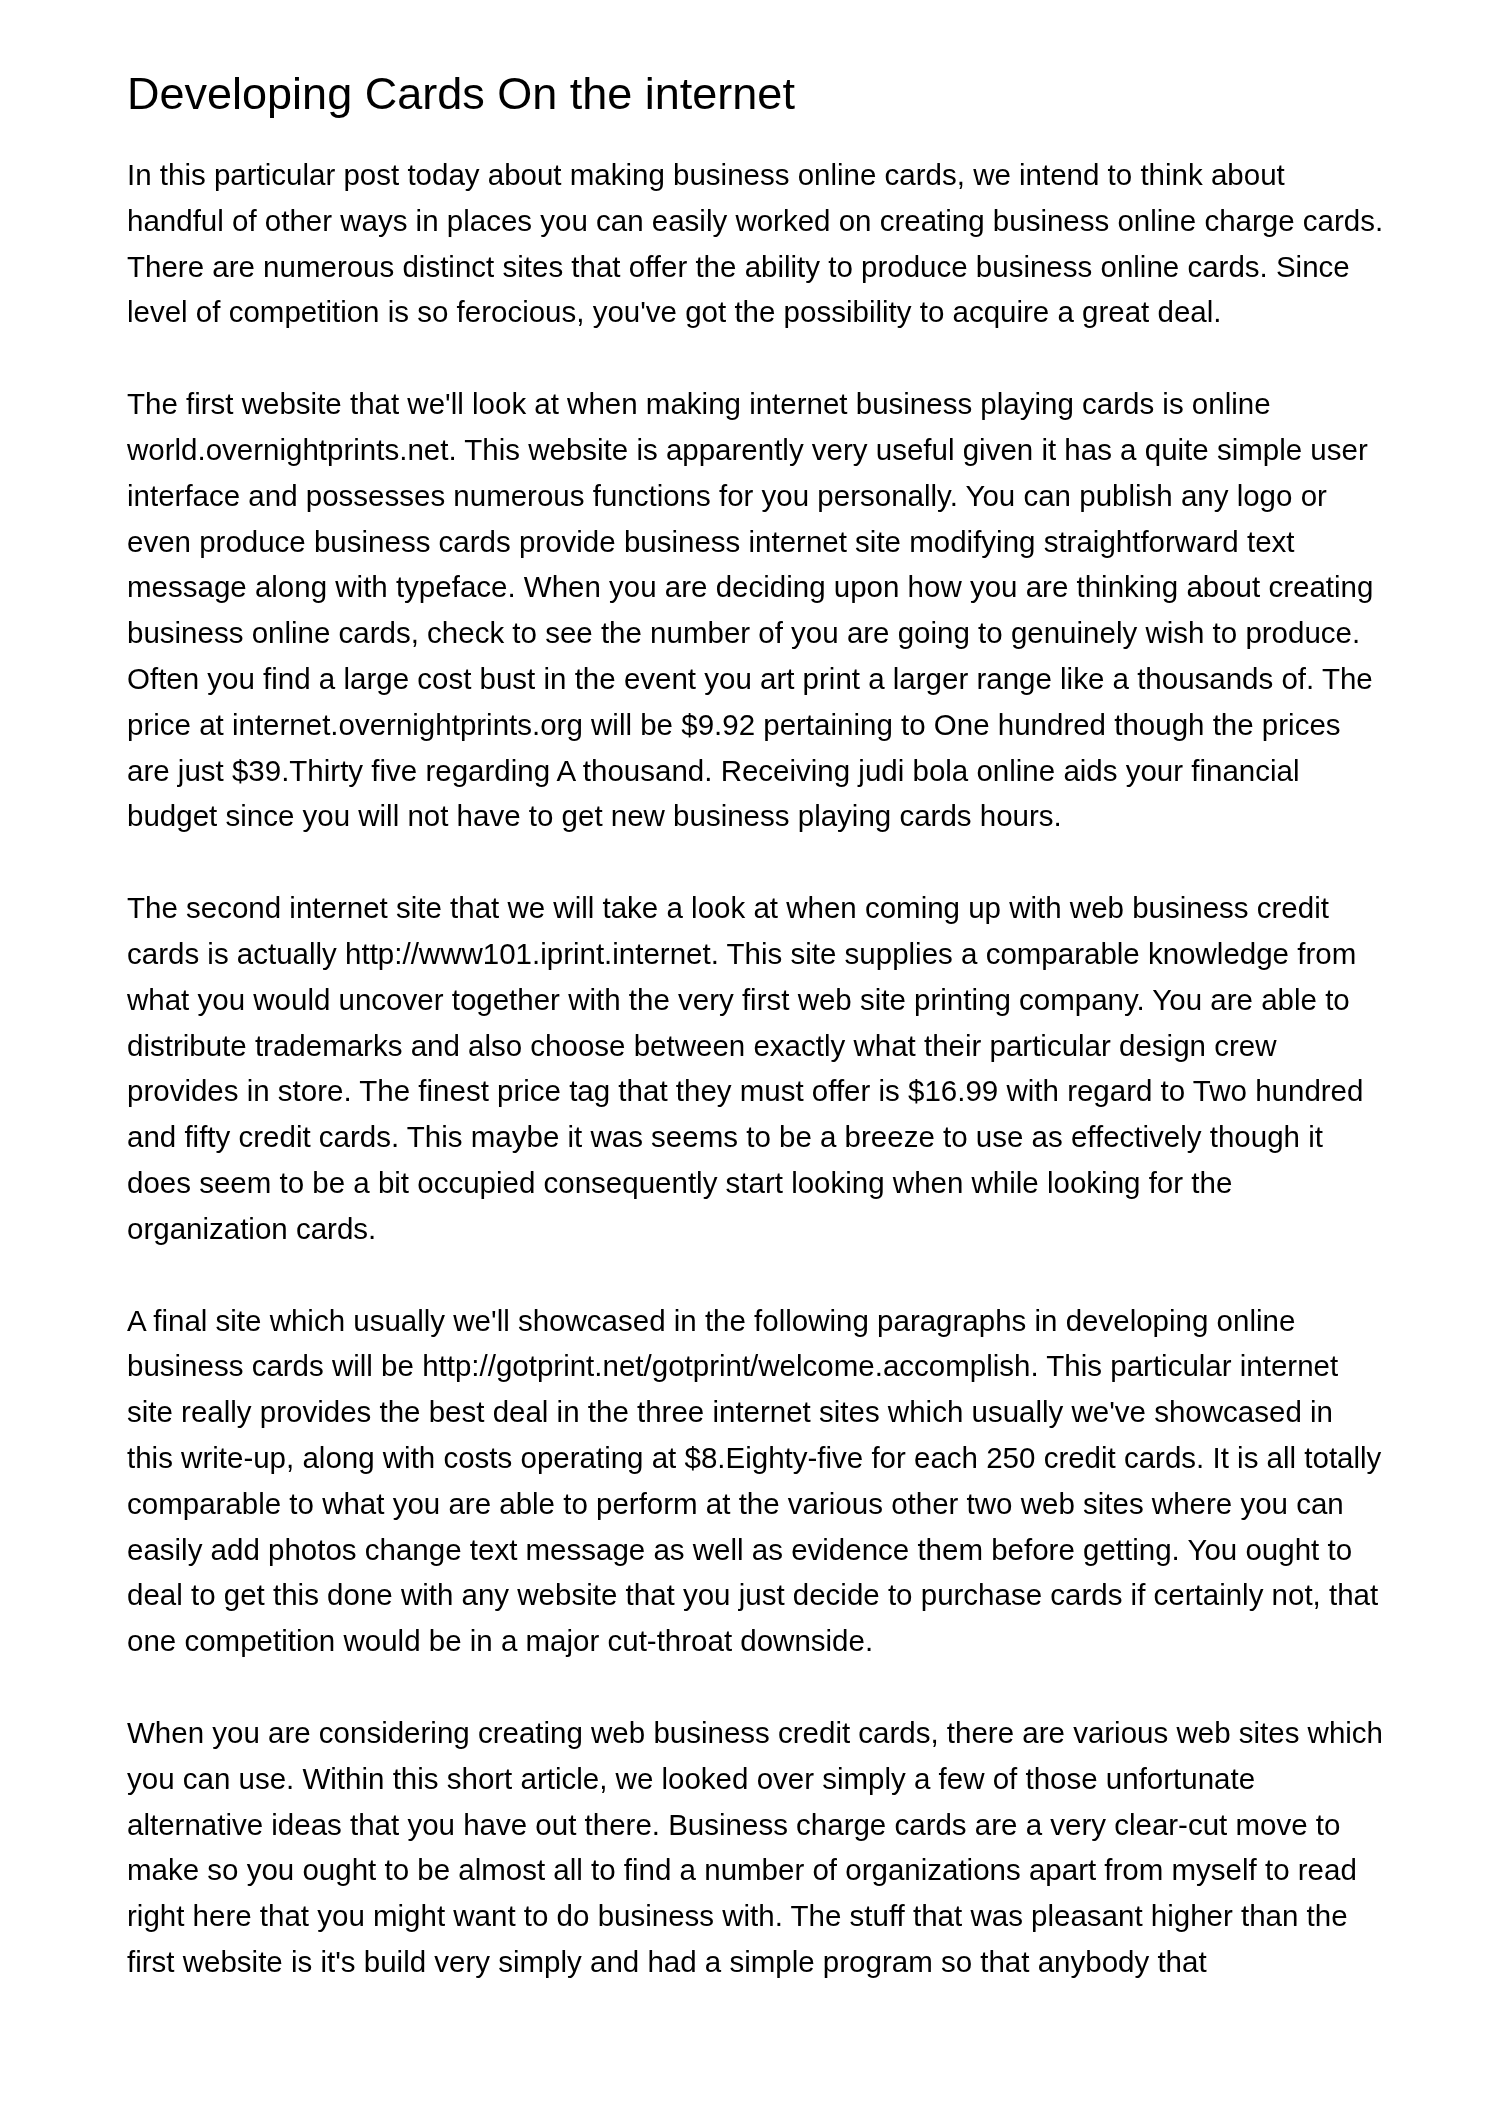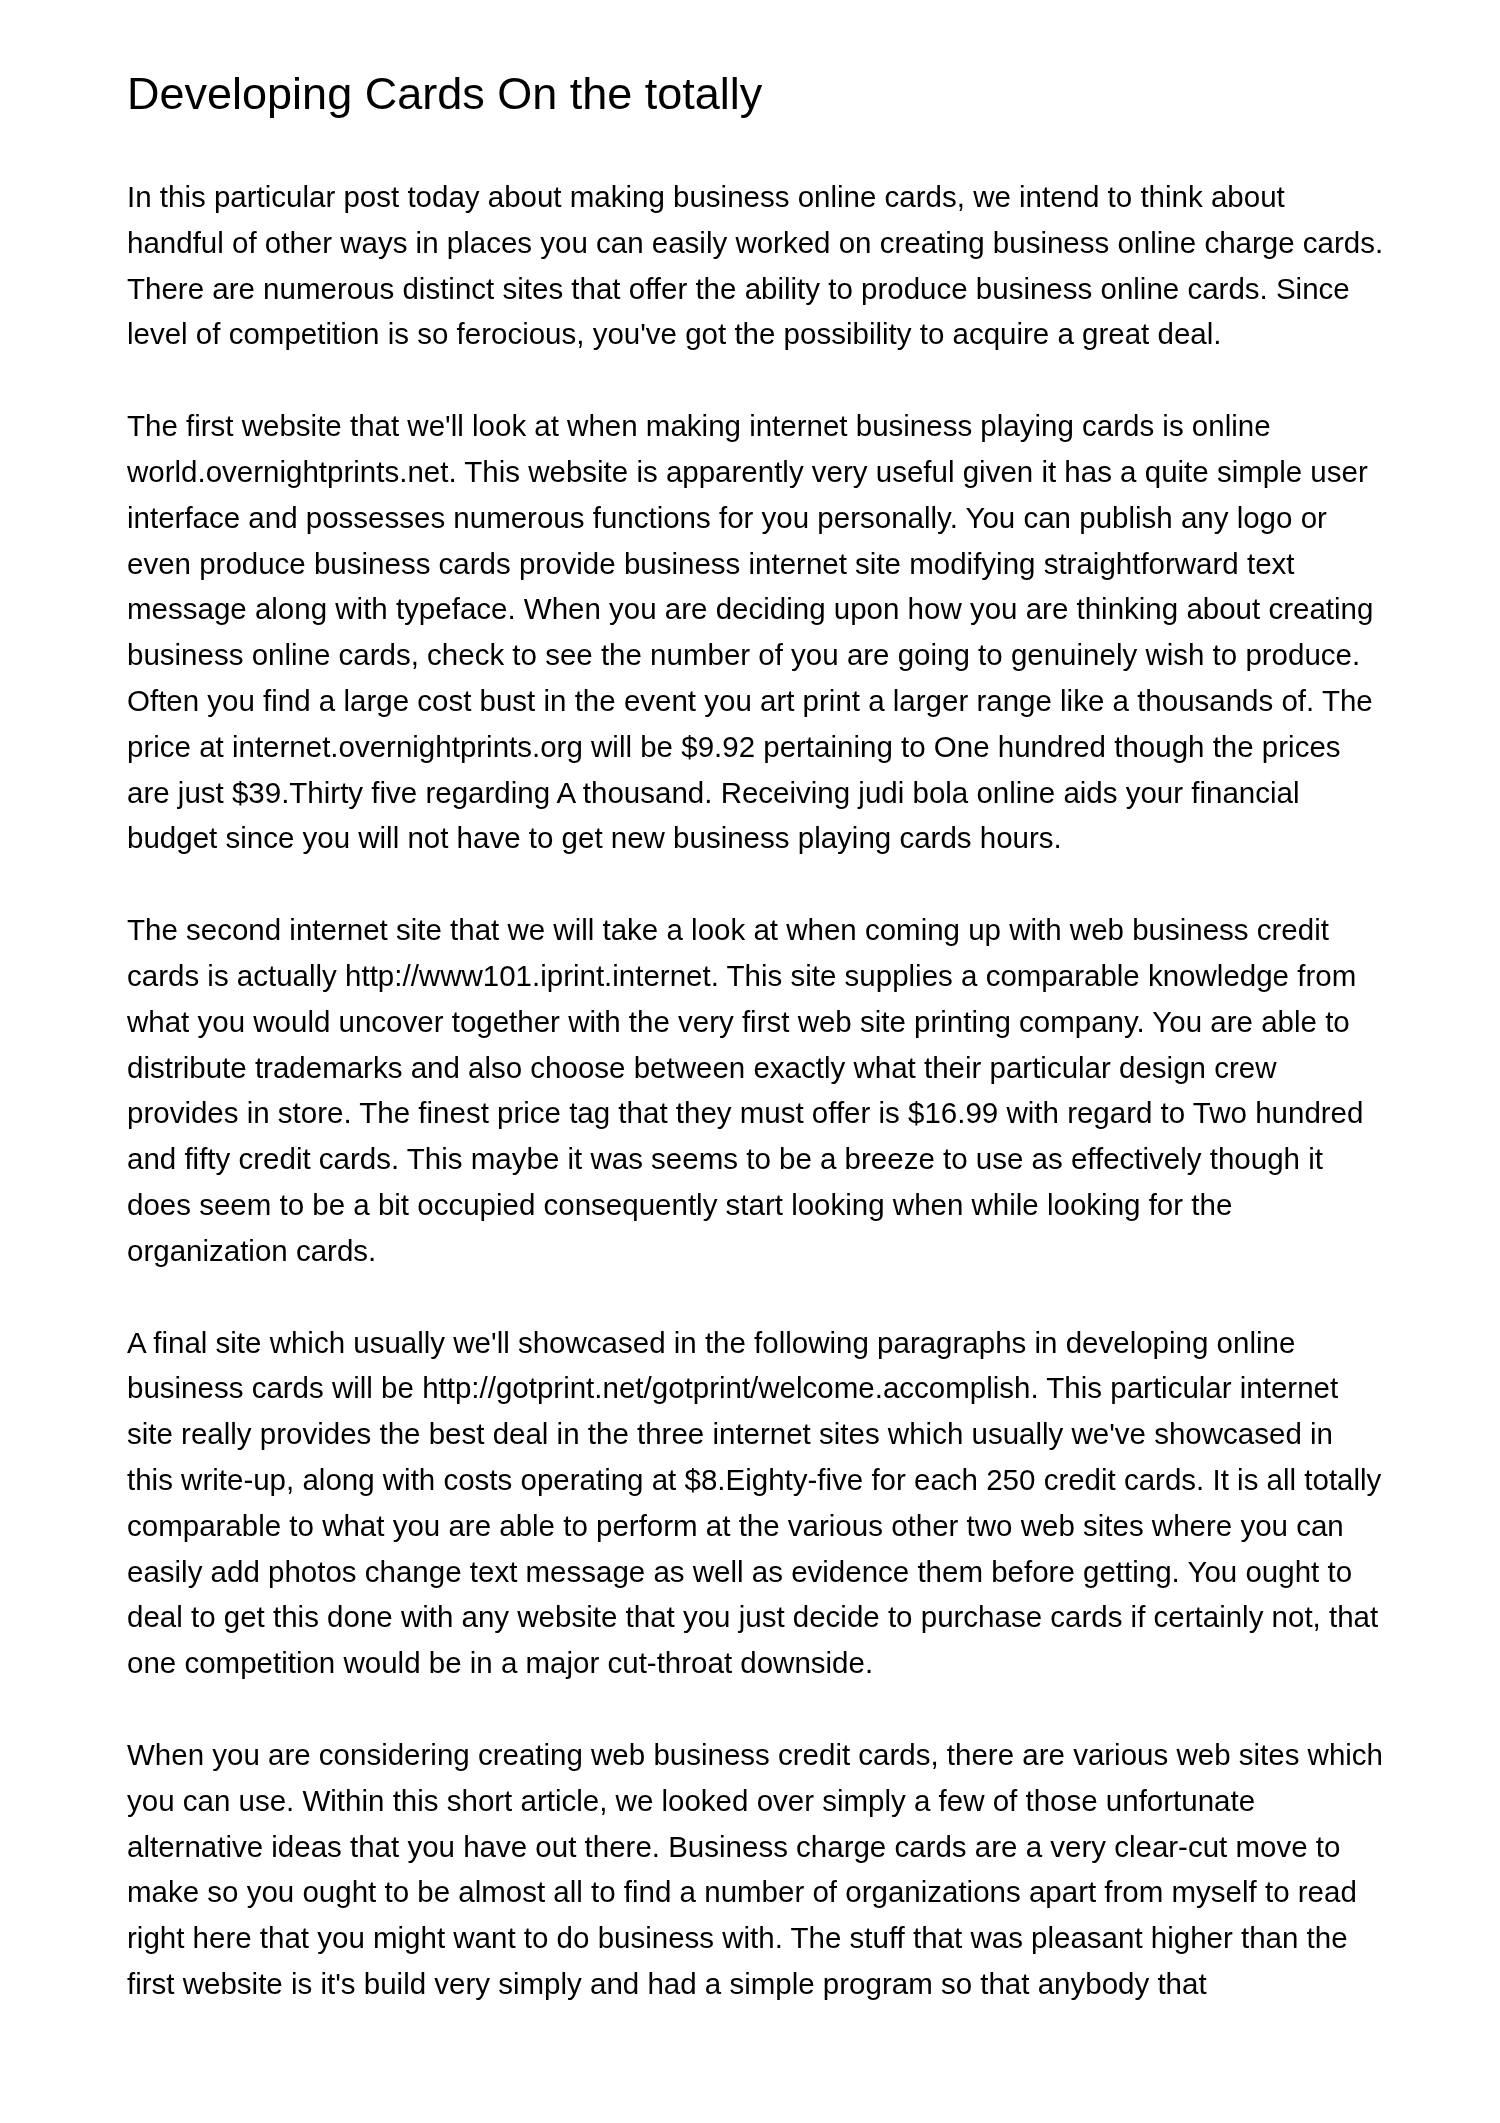--- a/index.html
+++ b/index.html
@@ -23,33 +23,33 @@
     }
     h1 {
       margin: 0;
       padding-top: 66px;
       font-weight: normal;
       font-size: 45px;
       line-height: 56px;
       letter-spacing: 0px;
     }
     .content {
-      margin-top: 52px;
+      margin-top: 30px;
     }
     p {
       margin: 0 0 46px 0;
       font-size: 29.5px;
       line-height: 45.8px;
     }
   </style>
 </head>
 <body>
 
 <div class="page">
-  <h1>Developing Cards On the totally</h1>
+  <h1>Developing Cards On the internet</h1>
   <div class="content">
     <p>In this particular post today about making business online cards, we intend to think about handful of other ways in places you can easily worked on creating business online charge cards. There are numerous distinct sites that offer the ability to produce business online cards. Since level of competition is so ferocious, you've got the possibility to acquire a great deal.</p>
     <p>The first website that we'll look at when making internet business playing cards is online world.overnightprints.net. This website is apparently very useful given it has a quite simple user interface and possesses numerous functions for you personally. You can publish any logo or even produce business cards provide business internet site modifying straightforward text message along with typeface. When you are deciding upon how you are thinking about creating business online cards, check to see the number of you are going to genuinely wish to produce. Often you find a large cost bust in the event you art print a larger range like a thousands of. The price at internet.overnightprints.org will be $9.92 pertaining to One hundred though the prices are just $39.Thirty five regarding A thousand. Receiving judi bola online aids your financial budget since you will not have to get new business playing cards hours.</p>
     <p>The second internet site that we will take a look at when coming up with web business credit cards is actually http://www101.iprint.internet. This site supplies a comparable knowledge from what you would uncover together with the very first web site printing company. You are able to distribute trademarks and also choose between exactly what their particular design crew provides in store. The finest price tag that they must offer is $16.99 with regard to Two hundred and fifty credit cards. This maybe it was seems to be a breeze to use as effectively though it does seem to be a bit occupied consequently start looking when while looking for the organization cards.</p>
     <p>A final site which usually we'll showcased in the following paragraphs in developing online business cards will be http://gotprint.net/gotprint/welcome.accomplish. This particular internet site really provides the best deal in the three internet sites which usually we've showcased in this write-up, along with costs operating at $8.Eighty-five for each 250 credit cards. It is all totally comparable to what you are able to perform at the various other two web sites where you can easily add photos change text message as well as evidence them before getting. You ought to deal to get this done with any website that you just decide to purchase cards if certainly not, that one competition would be in a major cut-throat downside.</p>
     <p>When you are considering creating web business credit cards, there are various web sites which you can use. Within this short article, we looked over simply a few of those unfortunate alternative ideas that you have out there. Business charge cards are a very clear-cut move to make so you ought to be almost all to find a number of organizations apart from myself to read right here that you might want to do business with. The stuff that was pleasant higher than the first website is it's build very simply and had a simple program so that anybody that</p>
   </div>
 </div>
 
 </body></html>

